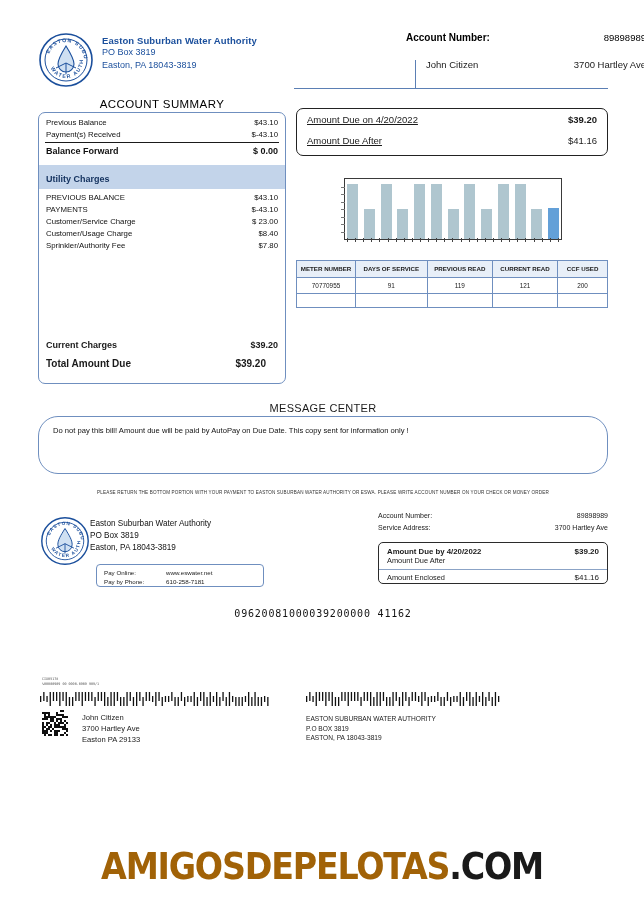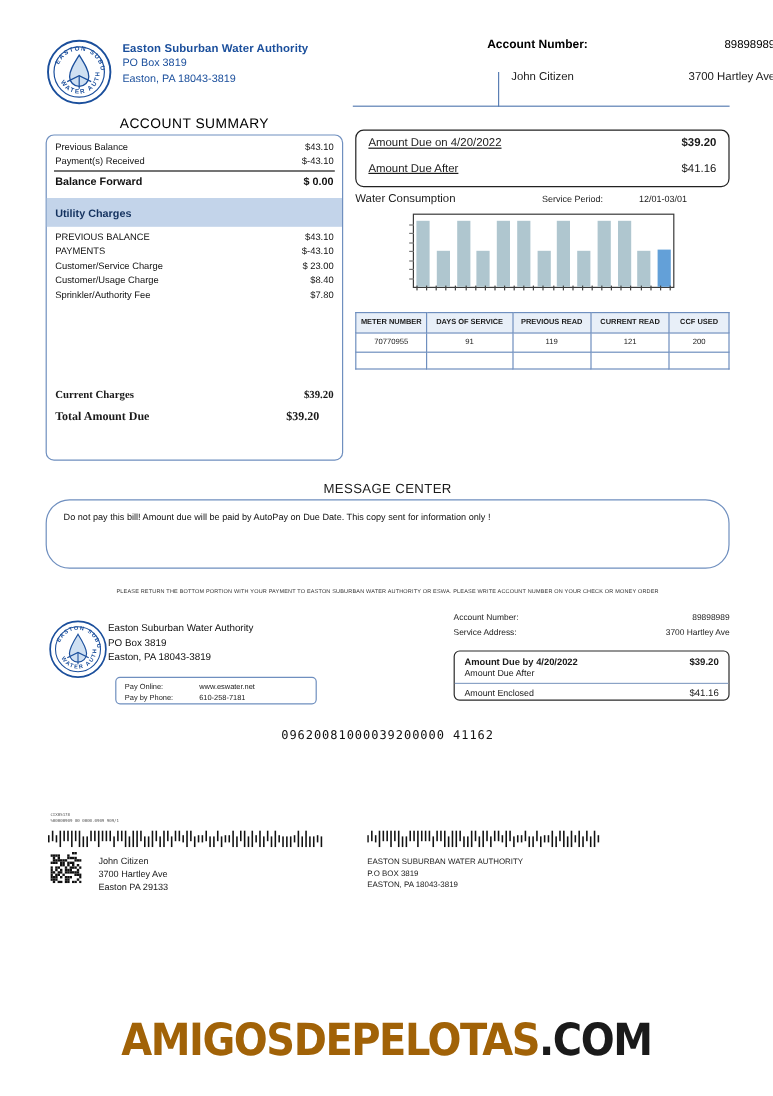--- a/index.html
+++ b/index.html
@@ -44,21 +44,21 @@
   }
   .srow { display: flex; justify-content: space-between; align-items: flex-end; padding: 1.5px 1px; }
   .srow .lbl { font-size: 7.8px; color: #111; }
   .srow .amt { font-size: 7.8px; color: #111; }
   .srow.bold .lbl, .srow.bold .amt { font-weight: bold; font-size: 9px; }
   .sep-line { height: 1px; background: #1a1a1a; margin: 2px 0 1px 0; }
   .util-band {
     background: #c3d4ea; margin: 8px -6px 2px -6px; padding: 3px 7px;
   }
   .util-band .t { font-size: 9px; font-weight: bold; color: #13315e; }
-  .totals { position: absolute; left: 0; right: 0; bottom: 26px; padding: 0 6px; font-family: Liberation Serif, serif; }
+  .totals { position: absolute; left: 0; right: 0; bottom: 10px; padding: 0 6px; }
   .trow { display: flex; justify-content: space-between; align-items: baseline; padding: 4px 1px; }
   .trow .lbl { font-size: 9px; font-weight: bold; }
   .trow .amt { font-size: 9px; font-weight: bold; }
   .trow.big .lbl, .trow.big .amt { font-size: 10px; }
   .trow.big .amt { margin-right: 12px; }
 
   
   .due-box {
     position: absolute; left: 296px; top: 108px; width: 312px; height: 48px;
     border: 1px solid #222; border-radius: 7px; padding: 5px 10px;
@@ -272,25 +272,20 @@
       <span class="due-label">Amount Due on 4/20/2022</span>
       <span class="due-amt b">$39.20</span>
     </div>
     <div class="due-row">
       <span class="due-label">Amount Due After</span>
       <span class="due-amt">$41.16</span>
     </div>
   </div>
 
   <div class="chart-wrap">
-    <div class="chart-head">
-      <span class="chart-title">Water Consumption</span>
-      <span class="chart-period-label">Service Period:</span>
-      <span class="chart-period-val">12/01-03/01</span>
-    </div>
     <div class="plot">
       <div class="bars" id="chart-bars">
           <div class="bar" style="height: 90.9091%;"></div>
           <div class="bar" style="height: 50%;"></div>
           <div class="bar" style="height: 90.9091%;"></div>
           <div class="bar" style="height: 50%;"></div>
           <div class="bar" style="height: 90.9091%;"></div>
           <div class="bar" style="height: 90.9091%;"></div>
           <div class="bar" style="height: 50%;"></div>
           <div class="bar" style="height: 90.9091%;"></div>

